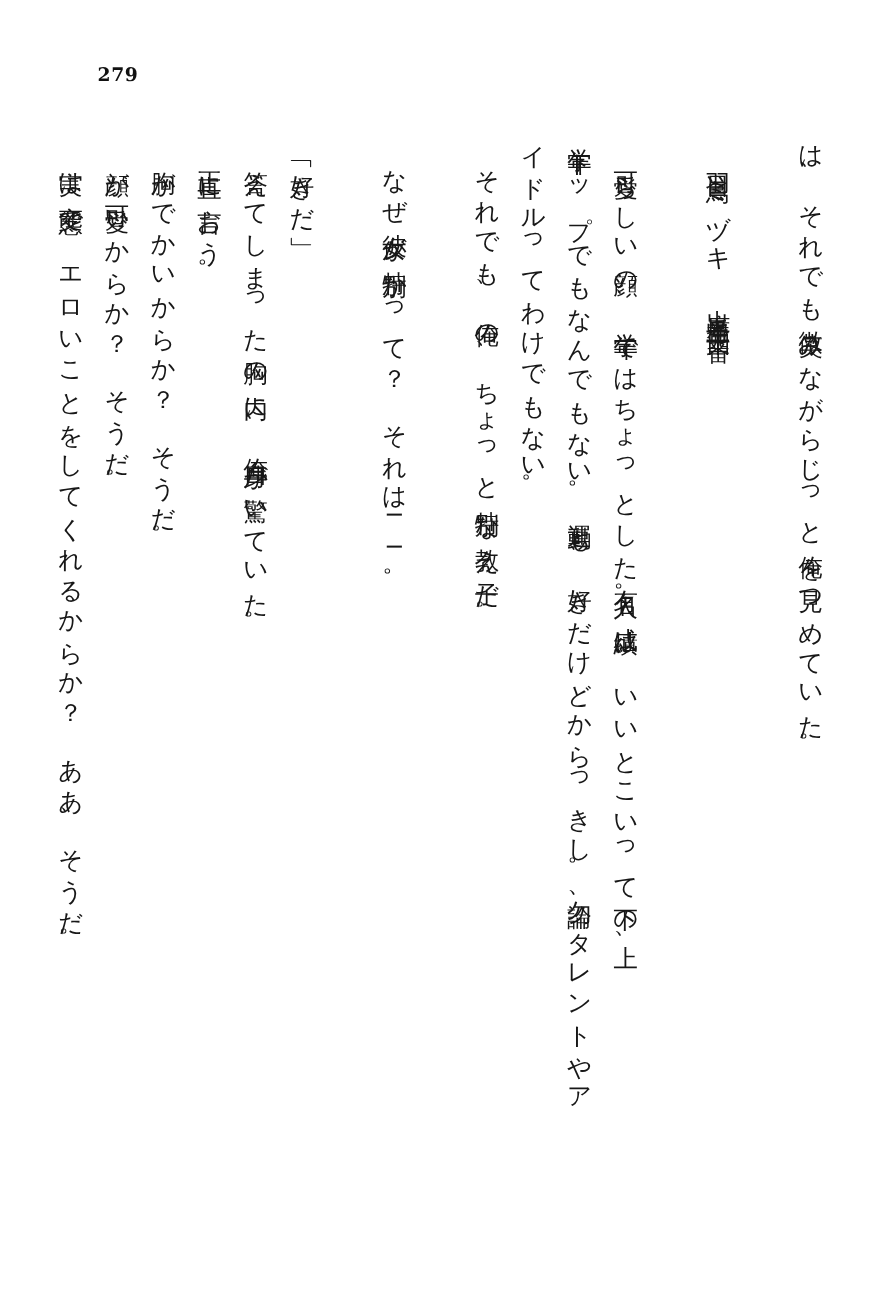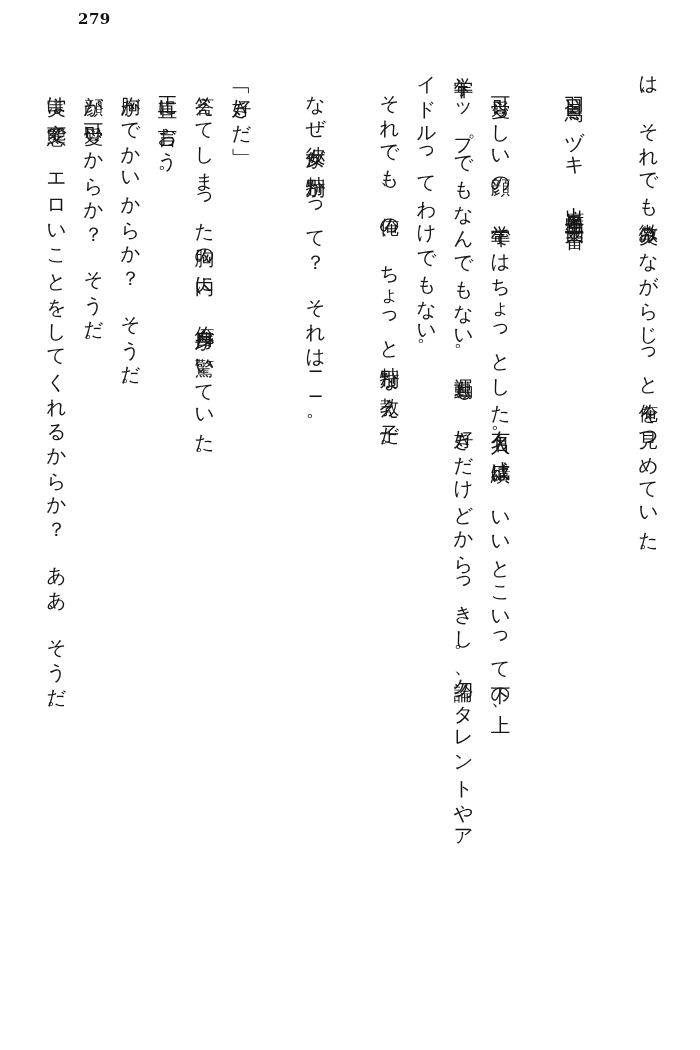--- a/index.html
+++ b/index.html
@@ -14,20 +14,21 @@
     font-family: "DejaVu Serif", "Liberation Serif", serif;
     color: #1a1a1a;
     position: relative;
   }
 
   
   .page {
     position: absolute;
     inset: 0;
     background: #ffffff;
+    margin-top: 41px;
   }
 
   
   .folio {
     position: absolute;
     top: 10px;
     left: 78px;
     font-family: "DejaVu Serif", "Liberation Serif", serif;
     font-size: 15px;
     font-weight: 700;

